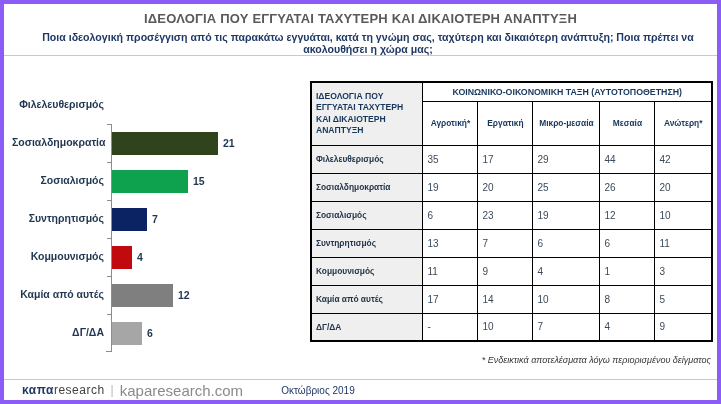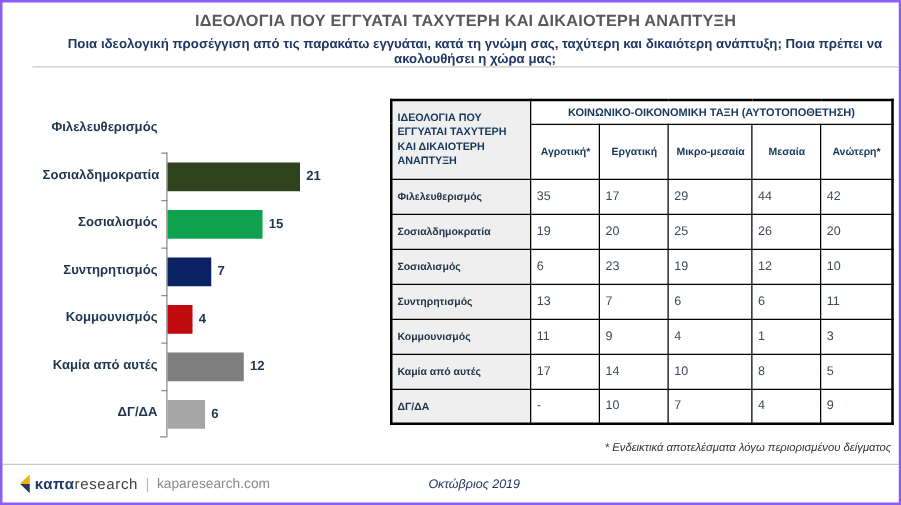--- a/index.html
+++ b/index.html
@@ -1,24 +1,23 @@
 <!DOCTYPE html>
 <html><head>
 <meta charset="utf-8">
 <style>
   html,body{margin:0;padding:0;background:#fff;}
   .slide{
     position:relative;
     width:721px;height:404px;
     background:#fff;
-    border:2px solid #8b5cf6;
+    border:4px solid #8b5cf6;
     box-sizing:border-box;
     font-family:"Liberation Sans","DejaVu Sans",sans-serif;
     overflow:hidden;
-    padding-left:24px;
   }
   
   .hdr{
     height:52px;
     border-bottom:1px solid #c9c9c9;
     text-align:center;
     padding-top:7px;
     box-sizing:border-box;
   }
   .hdr-title{
@@ -86,37 +85,37 @@
   .data-cell{
     font-size:10px;color:#3b4a5a;text-align:left;vertical-align:middle;
   }
   .footnote{
     margin-top:13px;text-align:right;
     font-size:9px;font-style:italic;color:#333;
     padding-right:2px;
   }
   
   .ftr{
-    position:absolute;left:0;right:0;bottom:0;height:31px;
+    position:absolute;left:0;right:0;bottom:0;height:21px;
     border-top:1px solid #c9c9c9;
     display:flex;align-items:center;
     padding:0 14px;box-sizing:border-box;
   }
   .logo{display:flex;align-items:center;width:200px;}
   .logo-mark{
     width:11px;height:15px;margin-right:4px;
     clip-path:polygon(100% 0,100% 100%,0 50%);
     background:linear-gradient(to bottom,#eeb111 50%,#1f3864 50%);
   }
   .logo-kapa{font-size:12px;font-weight:bold;color:#1f3864;letter-spacing:.5px;}
   .logo-research{font-size:12px;color:#404040;letter-spacing:.5px;}
   .logo-sep{color:#b9b9b9;margin:0 6px;font-size:12px;}
-  .logo-site{font-size:11px;color:#8a8a8a;}
+  .logo-site{font-size:15px;color:#8a8a8a;}
   .ftr-center{flex:1;text-align:center;font-size:10.5px;font-weight:bold;color:#1f3864;}
-  .ftr-date{width:200px;text-align:right;font-size:10px;color:#1f3864;font-style:italic;}
+  .ftr-date{width:200px;text-align:center;font-size:10px;color:#1f3864;}
 </style>
 </head>
 <body>
 
 <div class="slide">
 
   <div class="hdr">
     <div class="hdr-title">ΙΔΕΟΛΟΓΙΑ ΠΟΥ ΕΓΓΥΑΤΑΙ ΤΑΧΥΤΕΡΗ ΚΑΙ ΔΙΚΑΙΟΤΕΡΗ ΑΝΑΠΤΥΞΗ</div>
     <div class="hdr-sub">Ποια ιδεολογική προσέγγιση από τις παρακάτω εγγυάται, κατά τη γνώμη σας, ταχύτερη και δικαιότερη ανάπτυξη; Ποια πρέπει να ακολουθήσει η χώρα μας;</div>
   </div>

